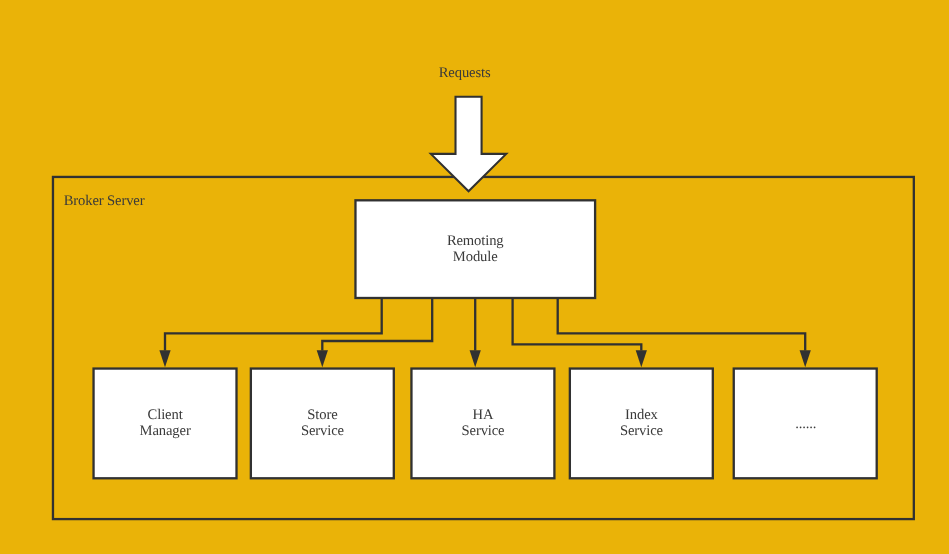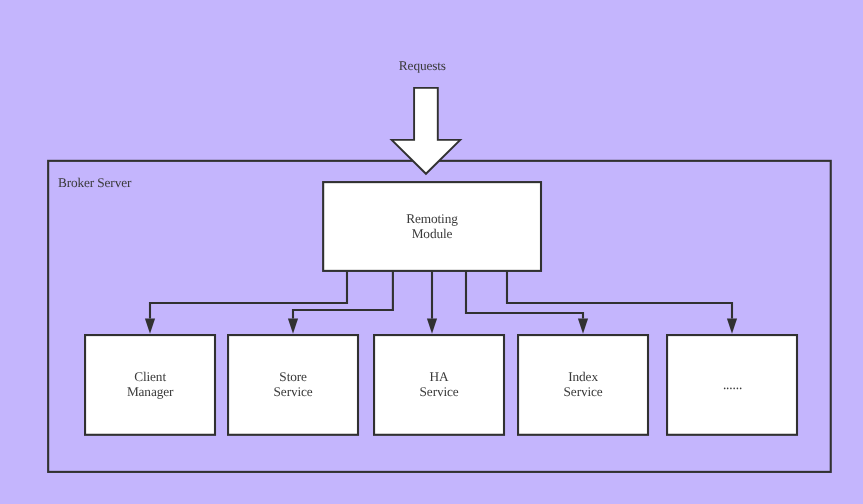--- a/index.html
+++ b/index.html
@@ -11,21 +11,21 @@
   body {
     width: 863px;
     height: 504px;
     overflow: hidden;
     font-family: "Liberation Serif", serif;
   }
   #canvas {
     position: relative;
     width: 863px;
     height: 504px;
-    background: #c4b5fd;
+    background: #eab308;
   }
   svg.diagram {
     position: absolute;
     left: 0;
     top: 0;
     width: 863px;
     height: 504px;
     
     will-change: transform;
   }

